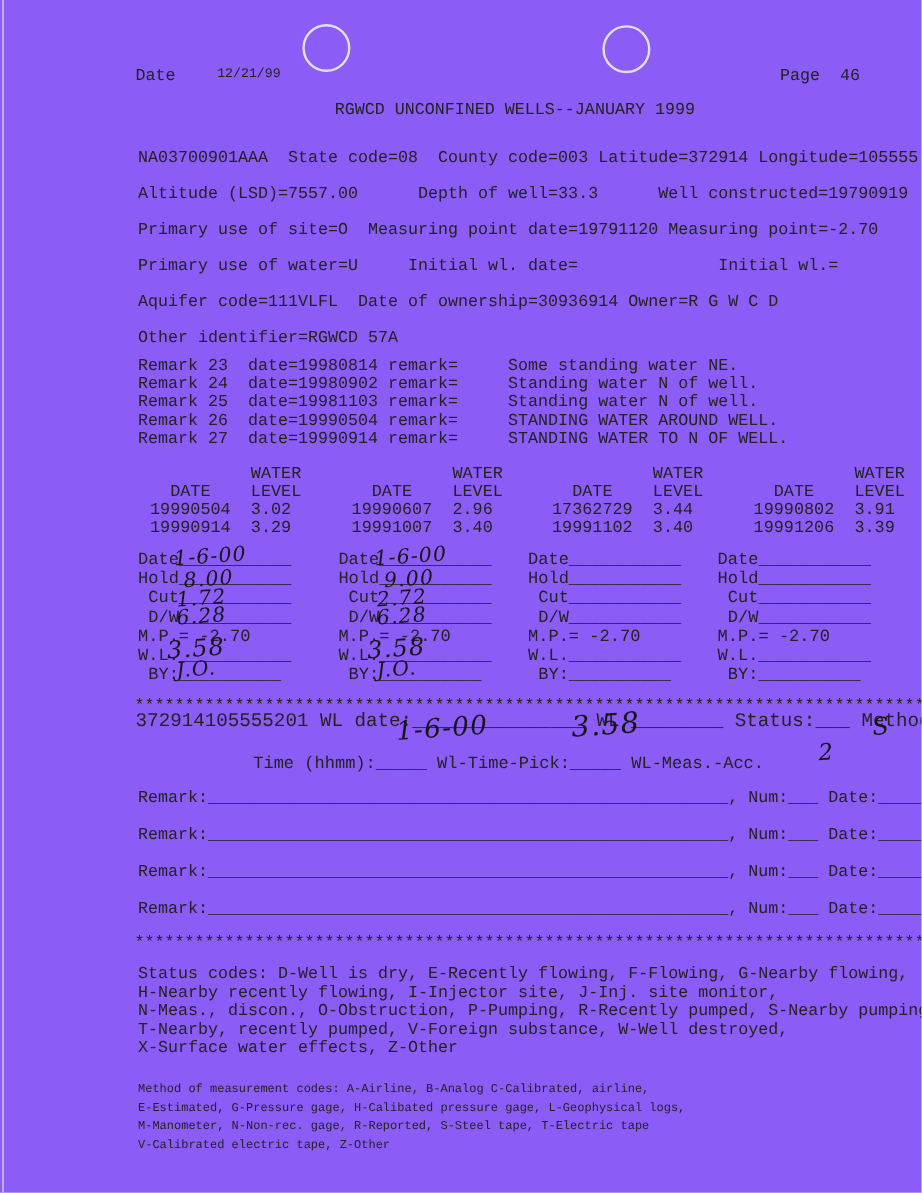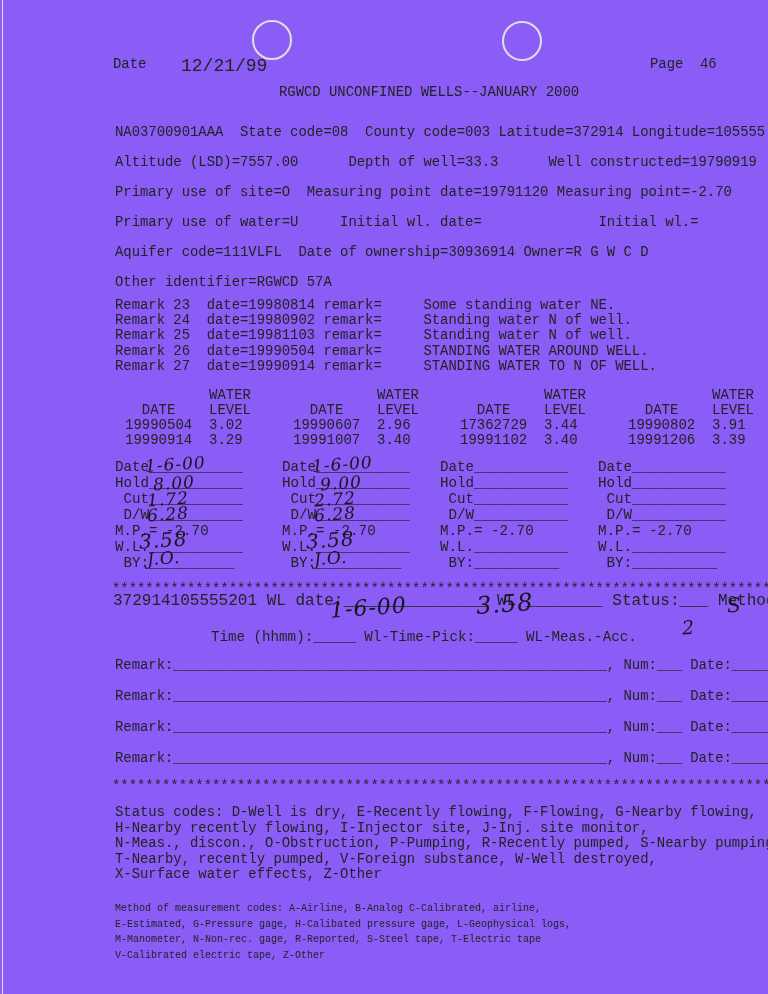--- a/index.html
+++ b/index.html
@@ -9,21 +9,21 @@
     font-family:"Liberation Mono",monospace;color:#232323;
   }
   .scan-edge{position:absolute;left:2px;top:0;width:1px;height:994px;background:#e2e2e2;}
   .hole{position:absolute;width:36px;height:36px;border:2px solid #e0e0e0;border-radius:50%;background:transparent;}
   #hole-1{left:252px;top:20px;}
   #hole-2{left:502px;top:21px;}
   .abs{position:absolute;}
   .tline{white-space:pre;display:block;}
   
   #header-date-label{left:113px;top:56px;font-size:13.9px;}
-  #header-date-value{left:181px;top:56px;font-size:18px;}
+  #header-date-value{left:181px;top:56px;font-size:11px;}
   #page-number{left:650px;top:56px;font-size:13.9px;}
   #report-title{left:279px;top:84px;font-size:13.9px;}
   #info-section{left:115px;top:117px;font-size:13.9px;}
   #info-section .tline{line-height:30px;height:30px;}
   #remarks-log{left:115px;top:298px;font-size:13.9px;}
   #remarks-log .tline{line-height:15.2px;height:15.2px;}
   #water-table{left:115px;top:388px;width:653px;height:62px;font-size:14px;}
   .wt-col{position:absolute;top:0;}
   .wt-col .tline{line-height:15px;height:15px;}
   #form-section{left:115px;top:459px;width:653px;height:115px;font-size:14.2px;}
@@ -54,21 +54,21 @@
 
 <div class="page">
   <div class="scan-edge"></div>
   <div class="hole" id="hole-1"></div>
   <div class="hole" id="hole-2"></div>
 
   <span class="abs tline" id="header-date-label">Date</span>
   <span class="abs tline" id="header-date-value">12/21/99</span>
   <span class="abs tline" id="page-number">Page  46</span>
 
-  <div class="abs tline" id="report-title">RGWCD UNCONFINED WELLS--JANUARY 2000</div>
+  <div class="abs tline" id="report-title">RGWCD UNCONFINED WELLS--JANUARY 1999</div>
 
   <div class="abs" id="info-section">
       <div class="tline">NA03700901AAA  State code=08  County code=003 Latitude=372914 Longitude=105555</div>
       <div class="tline">Altitude (LSD)=7557.00      Depth of well=33.3      Well constructed=19790919</div>
       <div class="tline">Primary use of site=O  Measuring point date=19791120 Measuring point=-2.70</div>
       <div class="tline">Primary use of water=U     Initial wl. date=              Initial wl.=</div>
       <div class="tline">Aquifer code=111VLFL  Date of ownership=30936914 Owner=R G W C D</div>
       <div class="tline">Other identifier=RGWCD 57A</div>
     </div>
 

